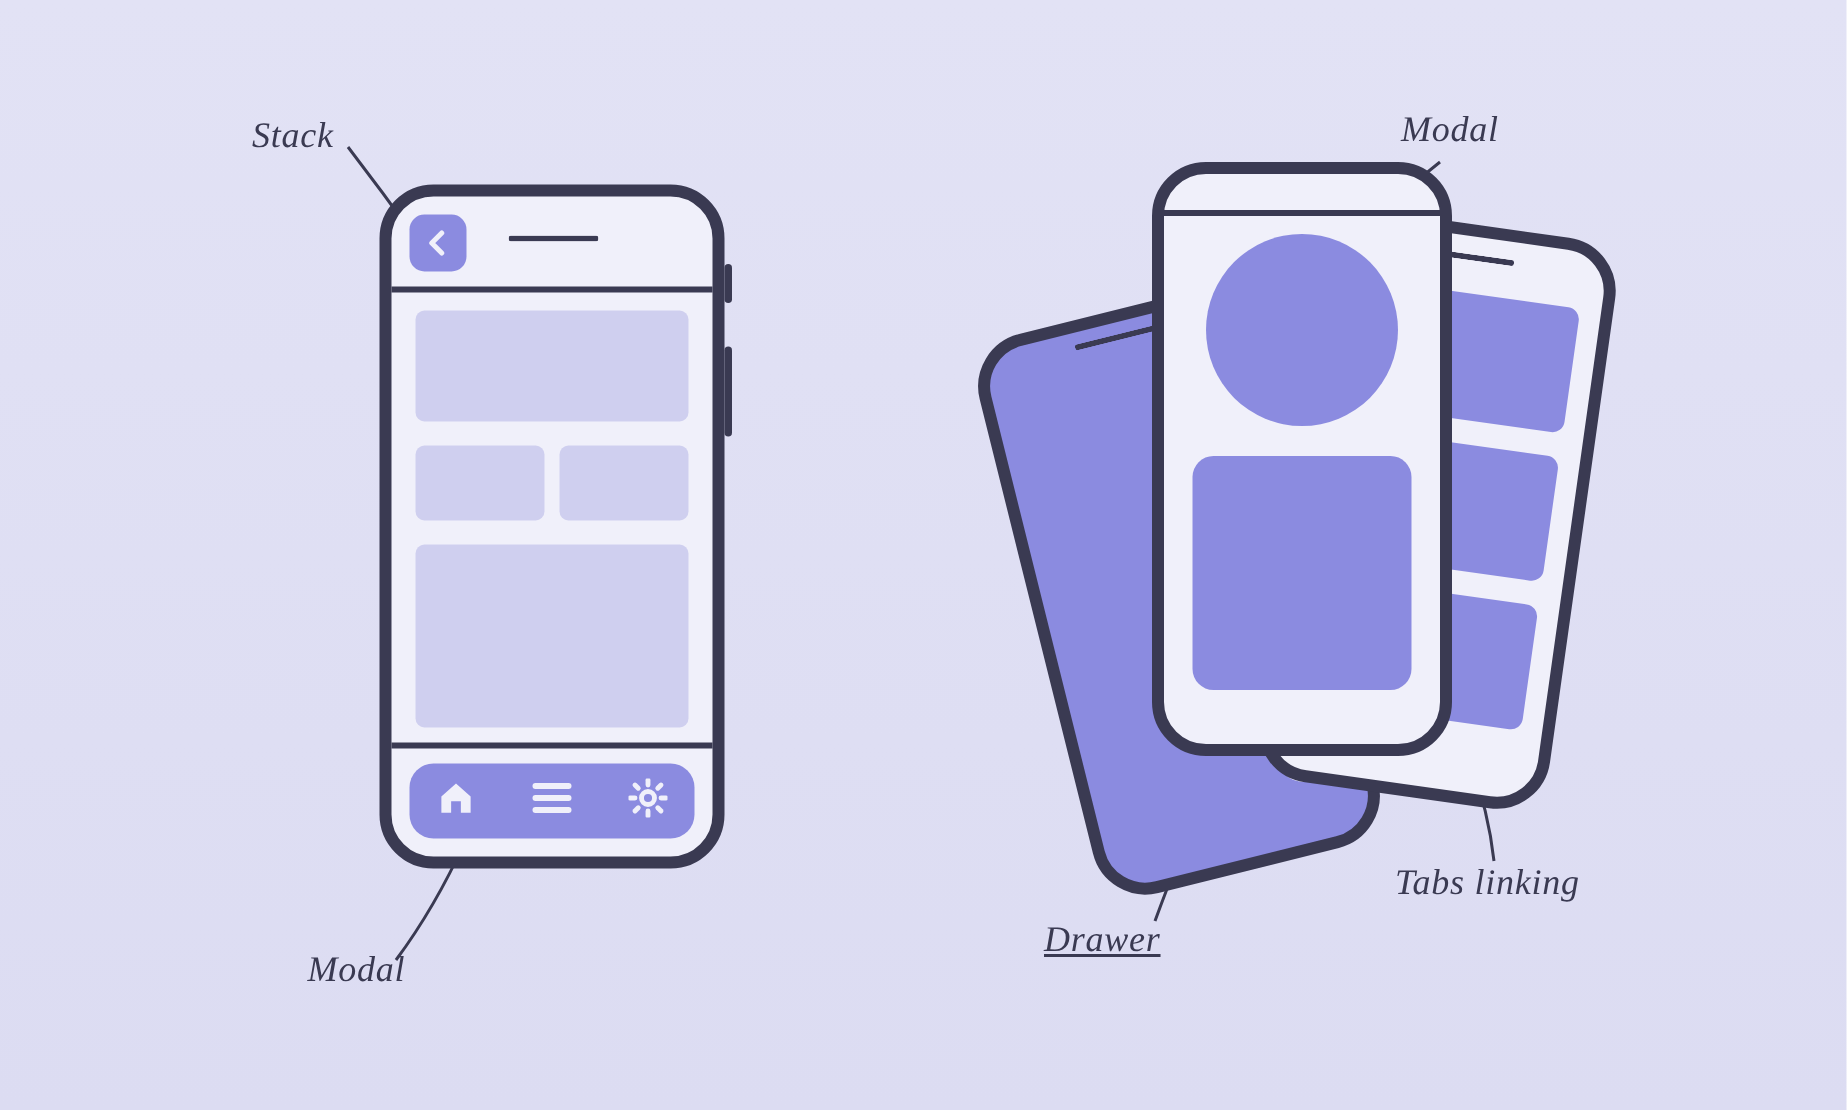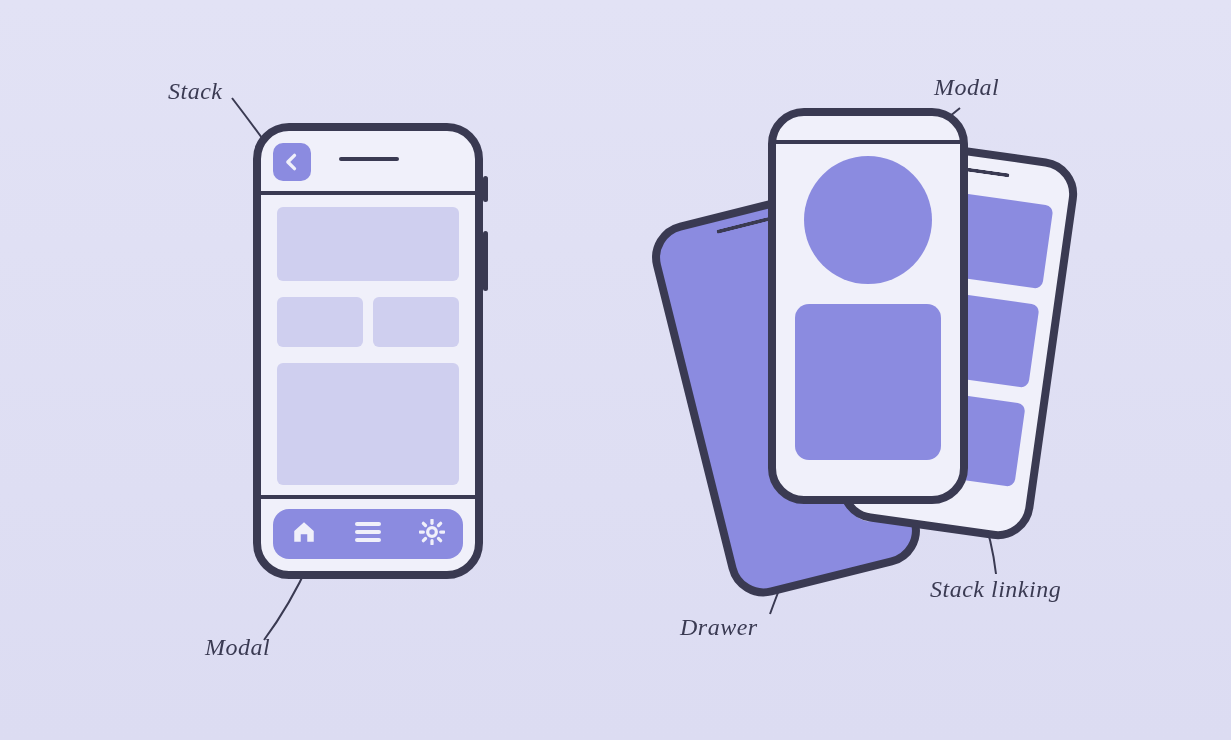--- a/index.html
+++ b/index.html
@@ -235,23 +235,23 @@
 <body>
 
 <div class="canvas">
 
   <div class="label" style="left:168px; top:78px;">Stack</div>
 
   <div class="label" style="left:205px; top:634px;">Modal</div>
 
   <div class="label" style="left:934px; top:74px;">Modal</div>
 
-  <div class="label" style="left:680px; top:614px;">Drawer</div>
-
-  <div class="label" style="left:930px; top:576px;">Stack linking</div>
+  <div class="label" style="left:696px; top:614px;text-decoration:underline;">Drawer</div>
+
+  <div class="label" style="left:930px; top:576px;">Tabs linking</div>
 
   <svg class="leader" style="left:0;top:0;" width="1231" height="740">
 
     <path d="M 232 98 Q 255 128 278 160" stroke="#3a3a52" stroke-width="2" fill="none"></path>
 
     <path d="M 264 640 Q 290 605 310 561" stroke="#3a3a52" stroke-width="2" fill="none"></path>
 
     <path d="M 960 108 Q 920 140 880 176" stroke="#3a3a52" stroke-width="2" fill="none"></path>
 
     <path d="M 770 614 Q 778 592 790 562" stroke="#3a3a52" stroke-width="2" fill="none"></path>

